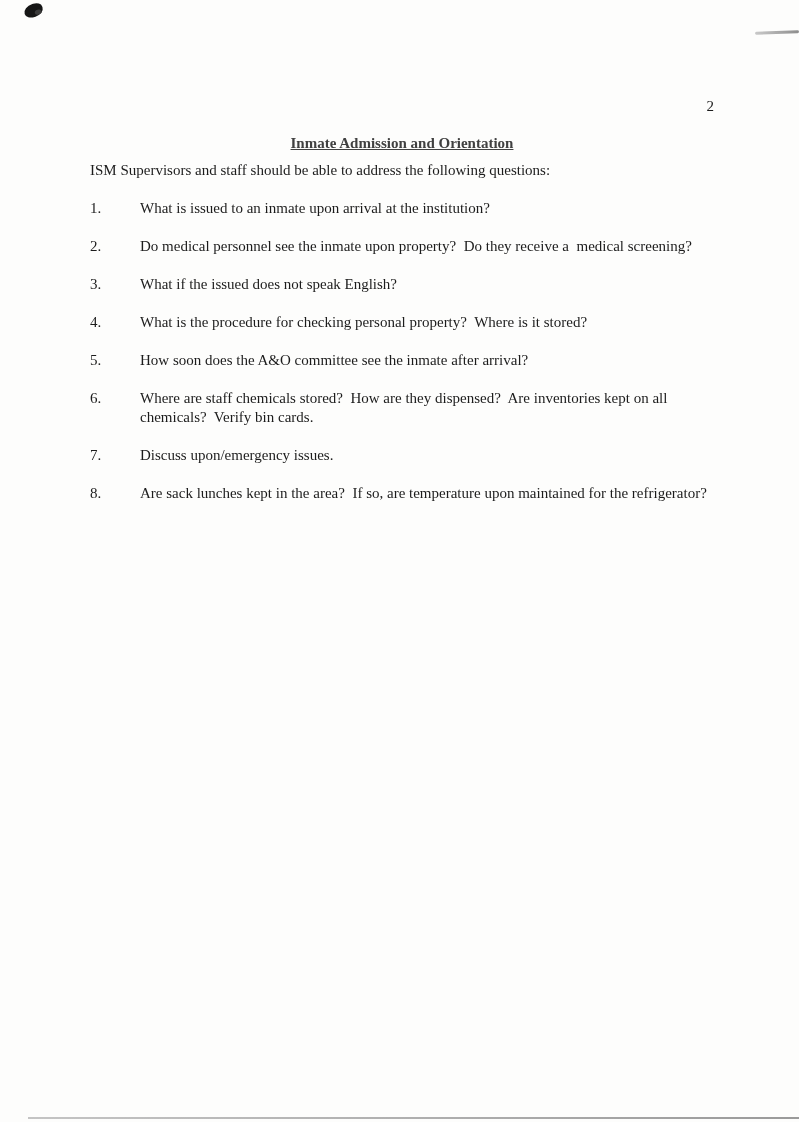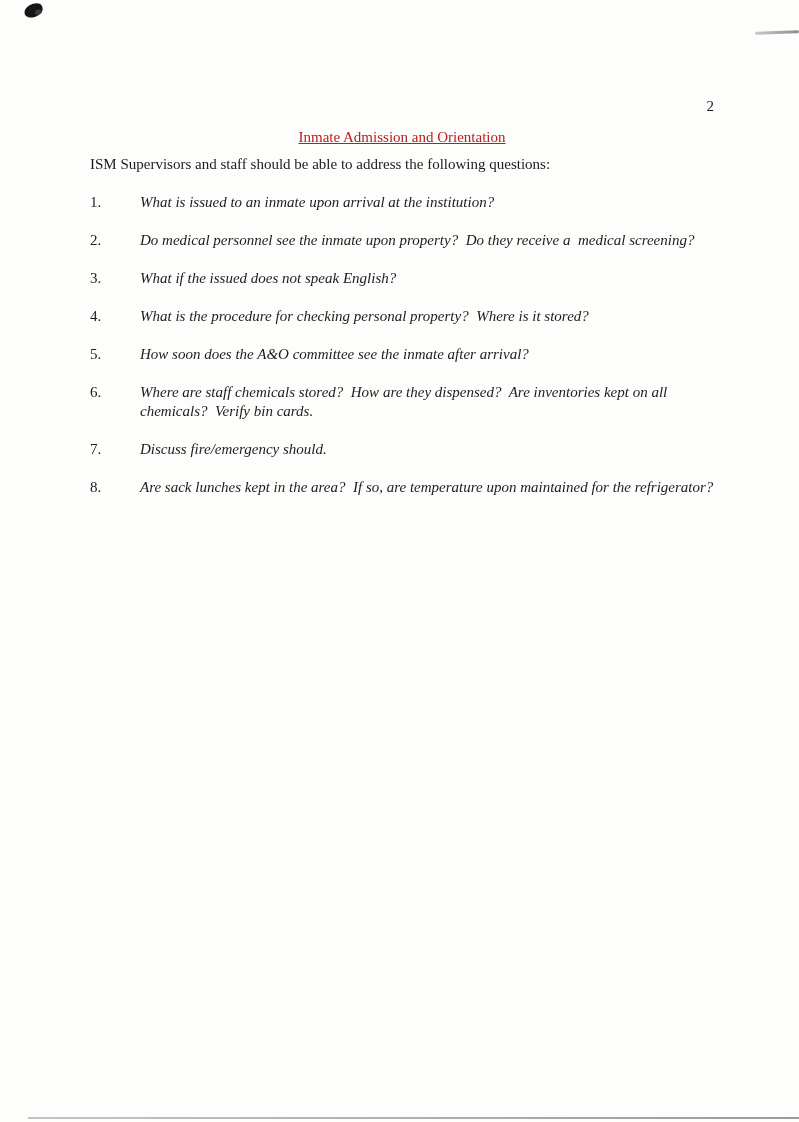--- a/index.html
+++ b/index.html
@@ -62,43 +62,42 @@
     left: 90px;
     top: 97px;
     width: 624px;
     font-size: 15px;
     line-height: 19px;
   }
   .page-number {
     text-align: right;
   }
   .title {
-    margin-top: 12px;
+    margin-top: 18px;
     text-align: center;
     font-size: 15px;
-    font-weight: normal;
+    font-weight: bold;
     text-decoration: underline;
-    color: #b91c1c;
+    color: #404040;
   }
   .intro {
     margin-top: 8px;
   }
   .list .item {
     display: flex;
     margin-top: 19px;
   }
   .item .num {
     flex: none;
     width: 50px;
   }
   .item .text {
     flex: 1;
     max-width: 574px;
     white-space: pre-wrap;
-    font-style: italic;
   }
 </style>
 </head>
 <body>
 
 <div class="page">
 
   <div class="artifact-topleft"></div>
   <div class="artifact-right"></div>
   <div class="artifact-bottom"></div>
@@ -138,21 +137,21 @@
         <span class="text">How soon does the A&amp;O committee see the inmate after arrival?</span>
       </div>
 
       <div class="item">
         <span class="num">6.</span>
         <span class="text">Where are staff chemicals stored?  How are they dispensed?  Are inventories kept on all chemicals?  Verify bin cards.</span>
       </div>
 
       <div class="item">
         <span class="num">7.</span>
-        <span class="text">Discuss fire/emergency should.</span>
+        <span class="text">Discuss upon/emergency issues.</span>
       </div>
 
       <div class="item">
         <span class="num">8.</span>
         <span class="text">Are sack lunches kept in the area?  If so, are temperature upon maintained for the refrigerator?</span>
       </div>
 
     </div>
 
   </div>

